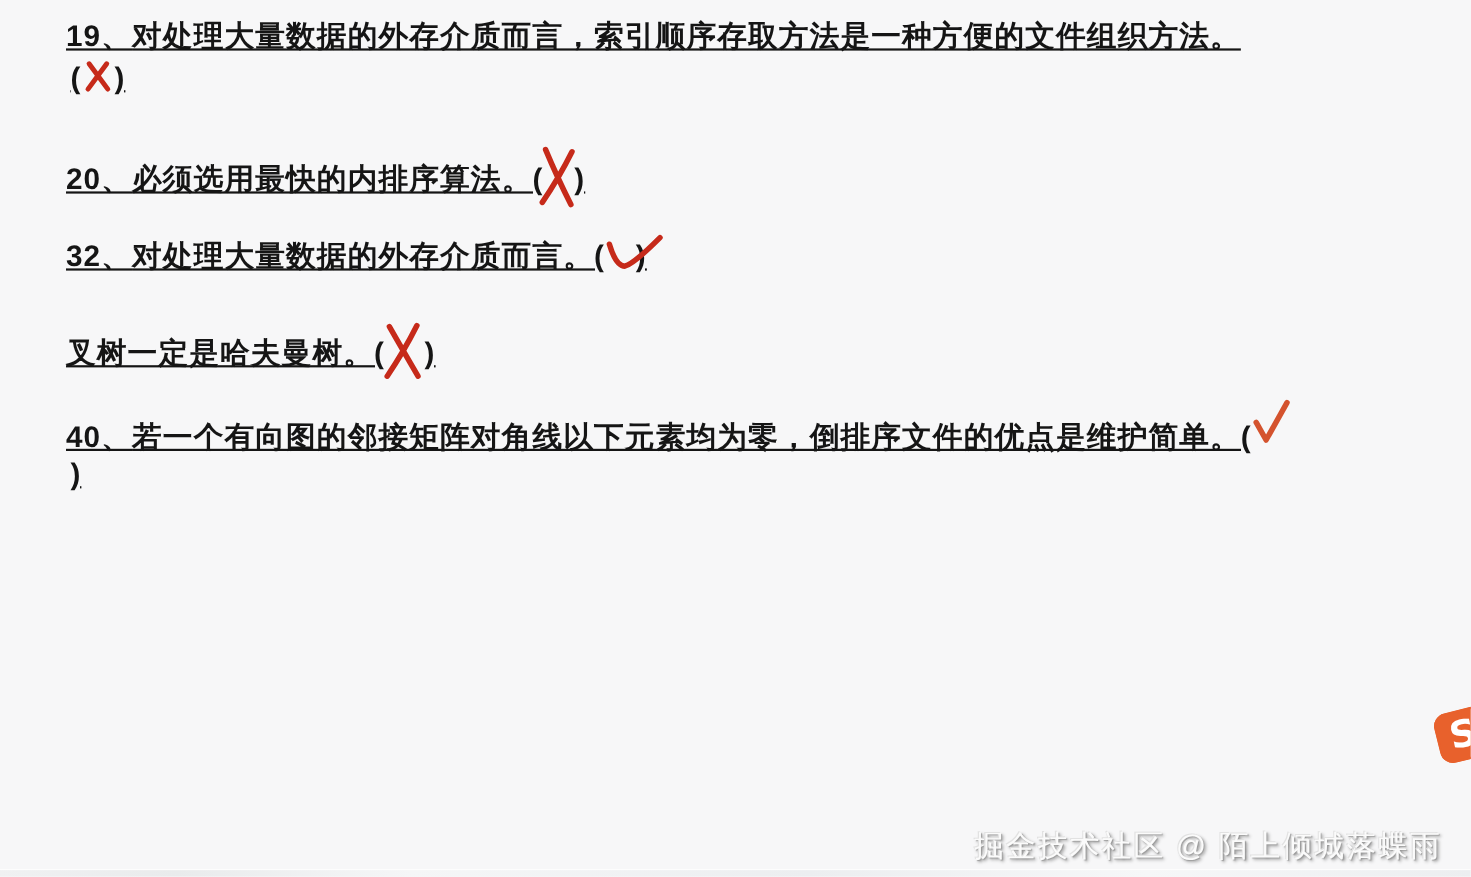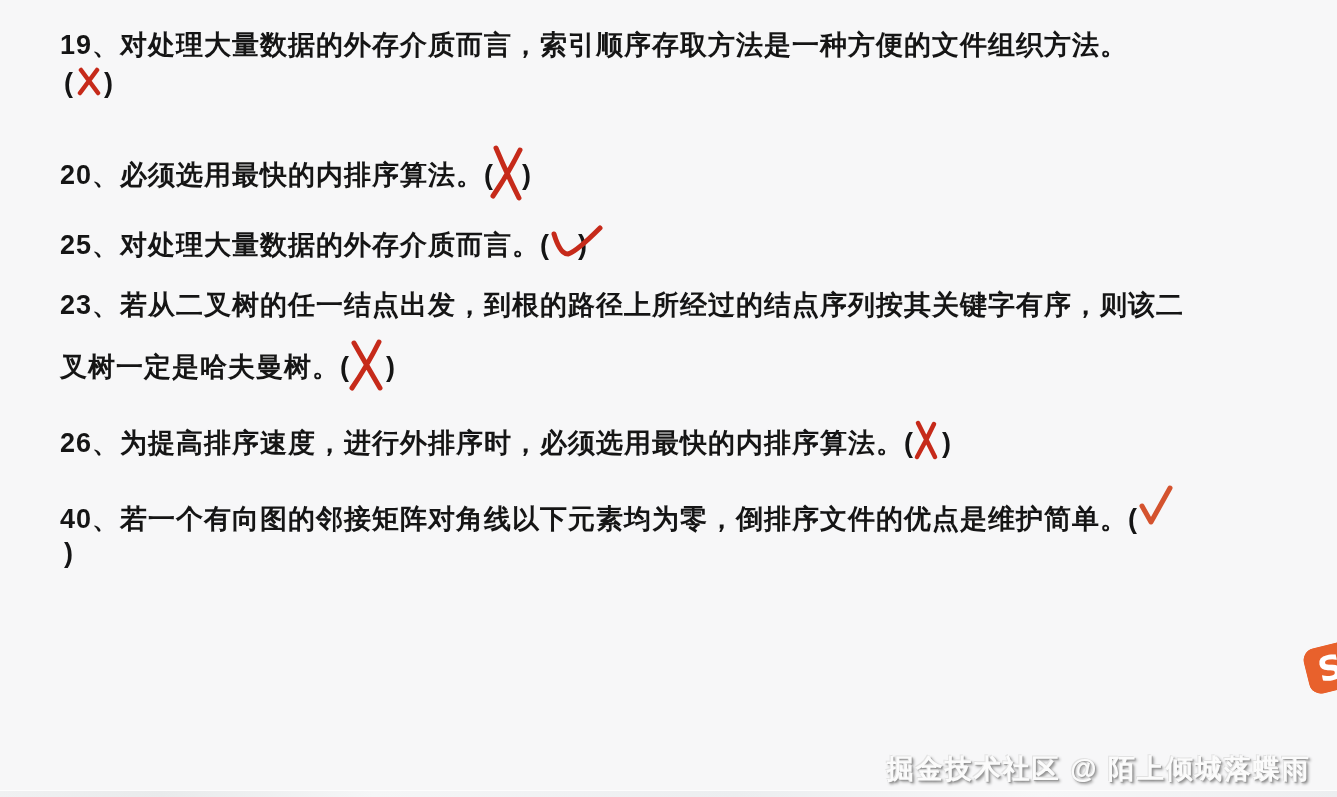--- a/index.html
+++ b/index.html
@@ -4,22 +4,23 @@
 <style>
   html,body{margin:0;padding:0;width:1337px;height:797px;overflow:hidden;}
   body{
     background:#f7f7f8;
     font-family:"Liberation Sans","DejaVu Sans",sans-serif;
     color:#151515;
     position:relative;
   }
   .doc{
     position:absolute; inset:0;
-    padding:28px 18px 0 60px;
+    padding:16px 18px 0 60px;
     box-sizing:border-box;
+    text-decoration:underline;
   }
   .q{margin:0 0 26px 0;}
   .ln{display:block; font-size:27px; line-height:34px; font-weight:600; letter-spacing:1px;}
   .paren{font-weight:600; padding:0 4px;}
   
   .mark{display:inline-block; position:relative; vertical-align:baseline;}
   .mark path{fill:none; stroke:#c62a1a; stroke-width:4.5; stroke-linecap:round; stroke-linejoin:round;}
   .m19{width:26px;height:30px; top:4px; margin:0 -2px;}
   .m20{width:40px;height:58px; top:18px; margin:0 -8px;}
   .m20 path{stroke-width:5;}
@@ -30,21 +31,21 @@
   .m23 path{stroke-width:5;}
   .m24{width:50px;height:44px; top:-2px; margin:0 -6px;}
   .m24 path{stroke-width:5;}
   .m25{width:32px;height:28px; top:-1px; margin:0 -2px;}
   .m26{width:28px;height:42px; top:9px; margin:0 -2px;}
   .m27{width:36px;height:42px; top:-2px; margin-right:-8px;}
   .m27 path{stroke:#d4532e; stroke-width:5;}
   
   .watermark{
     position:absolute; right:26px; bottom:10px;
-    font-size:27px; font-weight:700; letter-spacing:2px;
+    font-size:27px; font-weight:400; letter-spacing:2px;
     color:#fbfbfb;
     text-shadow:-1px -1px 0 #e2e2e2, 2px 2px 3px #8f8f8f, 1px 1px 1px #a5a5a5;
   }
   
   .badge{
     position:absolute; top:645px; left:1306px;
     width:48px; height:46px;
     background:#e8612c;
     border-radius:12px;
     transform:rotate(-14deg);
@@ -74,40 +75,34 @@
         </svg><span class="paren">)</span></span>
   </div>
 
   <div class="q">
     <span class="ln"><span>20、</span><span>必须选用最快的内排序算法。(</span><svg class="mark m20" viewBox="0 0 40 58" preserveAspectRatio="none">
           <path d="M10 4 Q20 28 33 54 M34 6 Q22 30 7 52"></path>
         </svg><span class="paren">)</span></span>
   </div>
 
   <div class="q">
-    <span class="ln"><span>25、</span><span>对处理大量数据的外存介质而言。(</span><svg class="mark m21" viewBox="0 0 54 36" preserveAspectRatio="none">
+    <span class="ln"><span>32、</span><span>对处理大量数据的外存介质而言。(</span><svg class="mark m21" viewBox="0 0 54 36" preserveAspectRatio="none">
           <path d="M4 10 Q10 30 18 30 Q26 28 50 4"></path>
         </svg><span class="paren">)</span></span>
   </div>
 
 
   <div class="q">
-    <span class="ln"><span>23、</span><span>若从二叉树的任一结点出发，到根的路径上所经过的结点序列按其关键字有序，则该二</span></span>
     <span class="ln"><span>叉树一定是哈夫曼树。(</span><svg class="mark m23" viewBox="0 0 40 54" preserveAspectRatio="none">
           <path d="M8 5 Q20 26 34 50 M33 4 Q21 28 6 50"></path>
         </svg><span class="paren">)</span></span>
   </div>
 
 
 
-  <div class="q">
-    <span class="ln"><span>26、</span><span>为提高排序速度，进行外排序时，必须选用最快的内排序算法。(</span><svg class="mark m26" viewBox="0 0 28 42" preserveAspectRatio="none">
-          <path d="M6 4 Q14 20 23 38 M22 5 Q14 22 5 38"></path>
-        </svg><span class="paren">)</span></span>
-  </div>
 
   <div class="q">
     <span class="ln"><span>40、</span><span>若一个有向图的邻接矩阵对角线以下元素均为零，倒排序文件的优点是维护简单。(</span><svg class="mark m27" viewBox="0 0 36 42" preserveAspectRatio="none">
           <path d="M4 22 L13 38 L32 4"></path>
         </svg></span>
     <span class="ln"><span class="paren">)</span></span>
   </div>
 
 </div>
 

